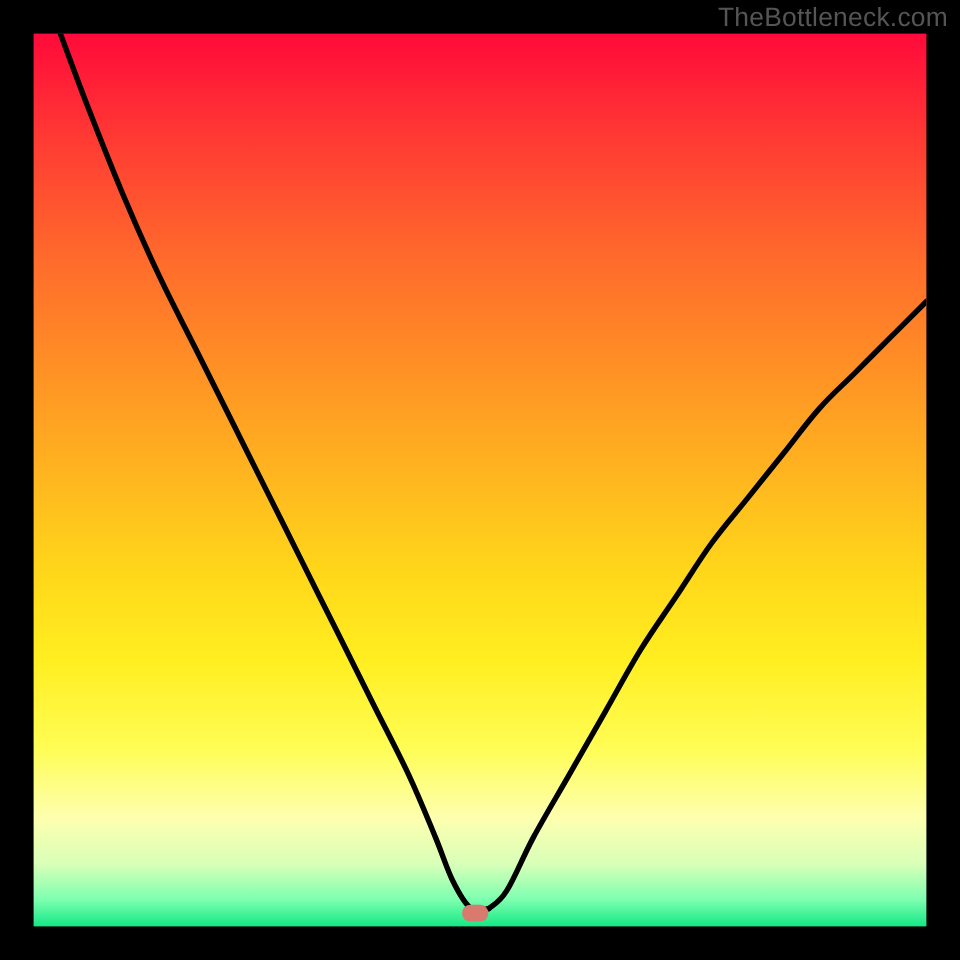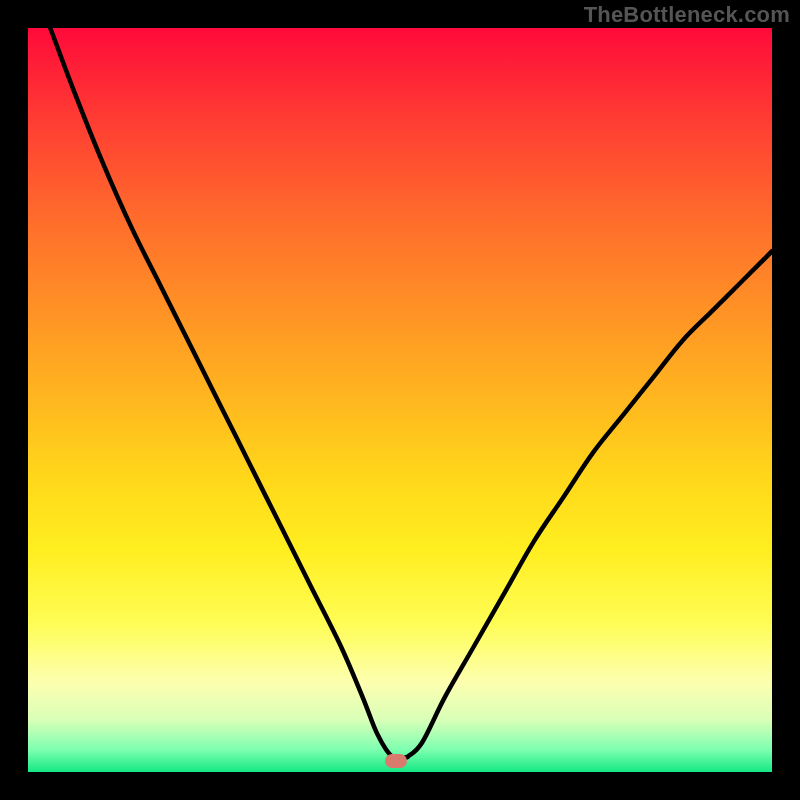--- a/index.html
+++ b/index.html
@@ -16,21 +16,21 @@
     width: 800px;
     height: 800px;
     background: #000;
   }
   .watermark {
     position: absolute;
     top: 2px;
     right: 10px;
     color: #555;
     font-size: 22px;
-    font-weight: 700;
+    font-weight: 400;
     letter-spacing: 0.2px;
     z-index: 20;
   }
   .plot-area {
     position: absolute;
     left: 28px;
     top: 28px;
     width: 744px;
     height: 744px;
     background: linear-gradient(to bottom,

